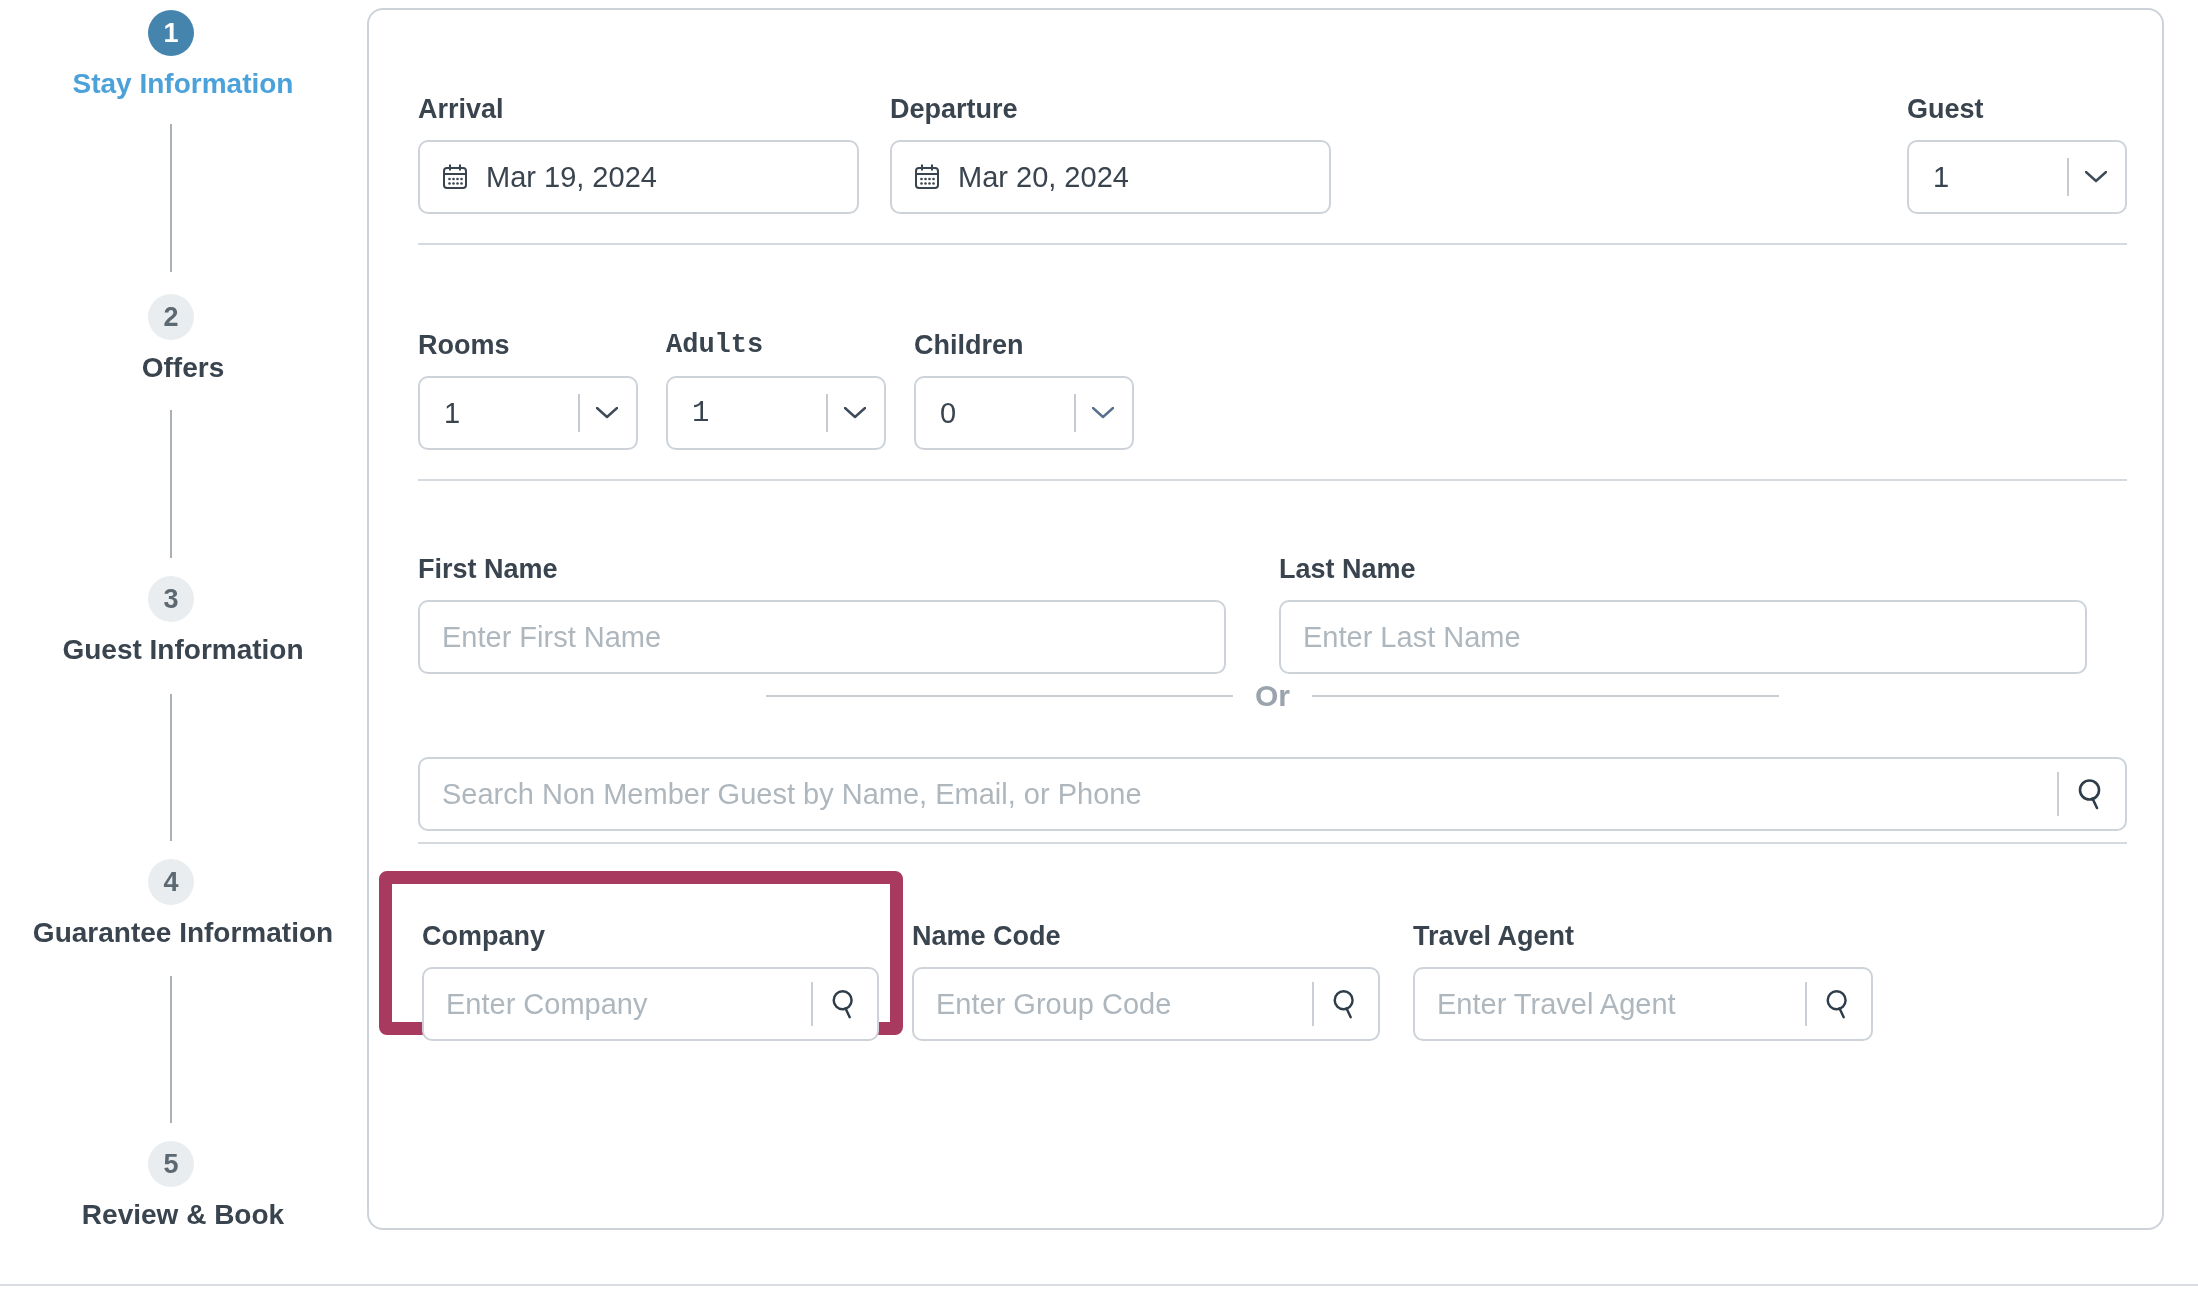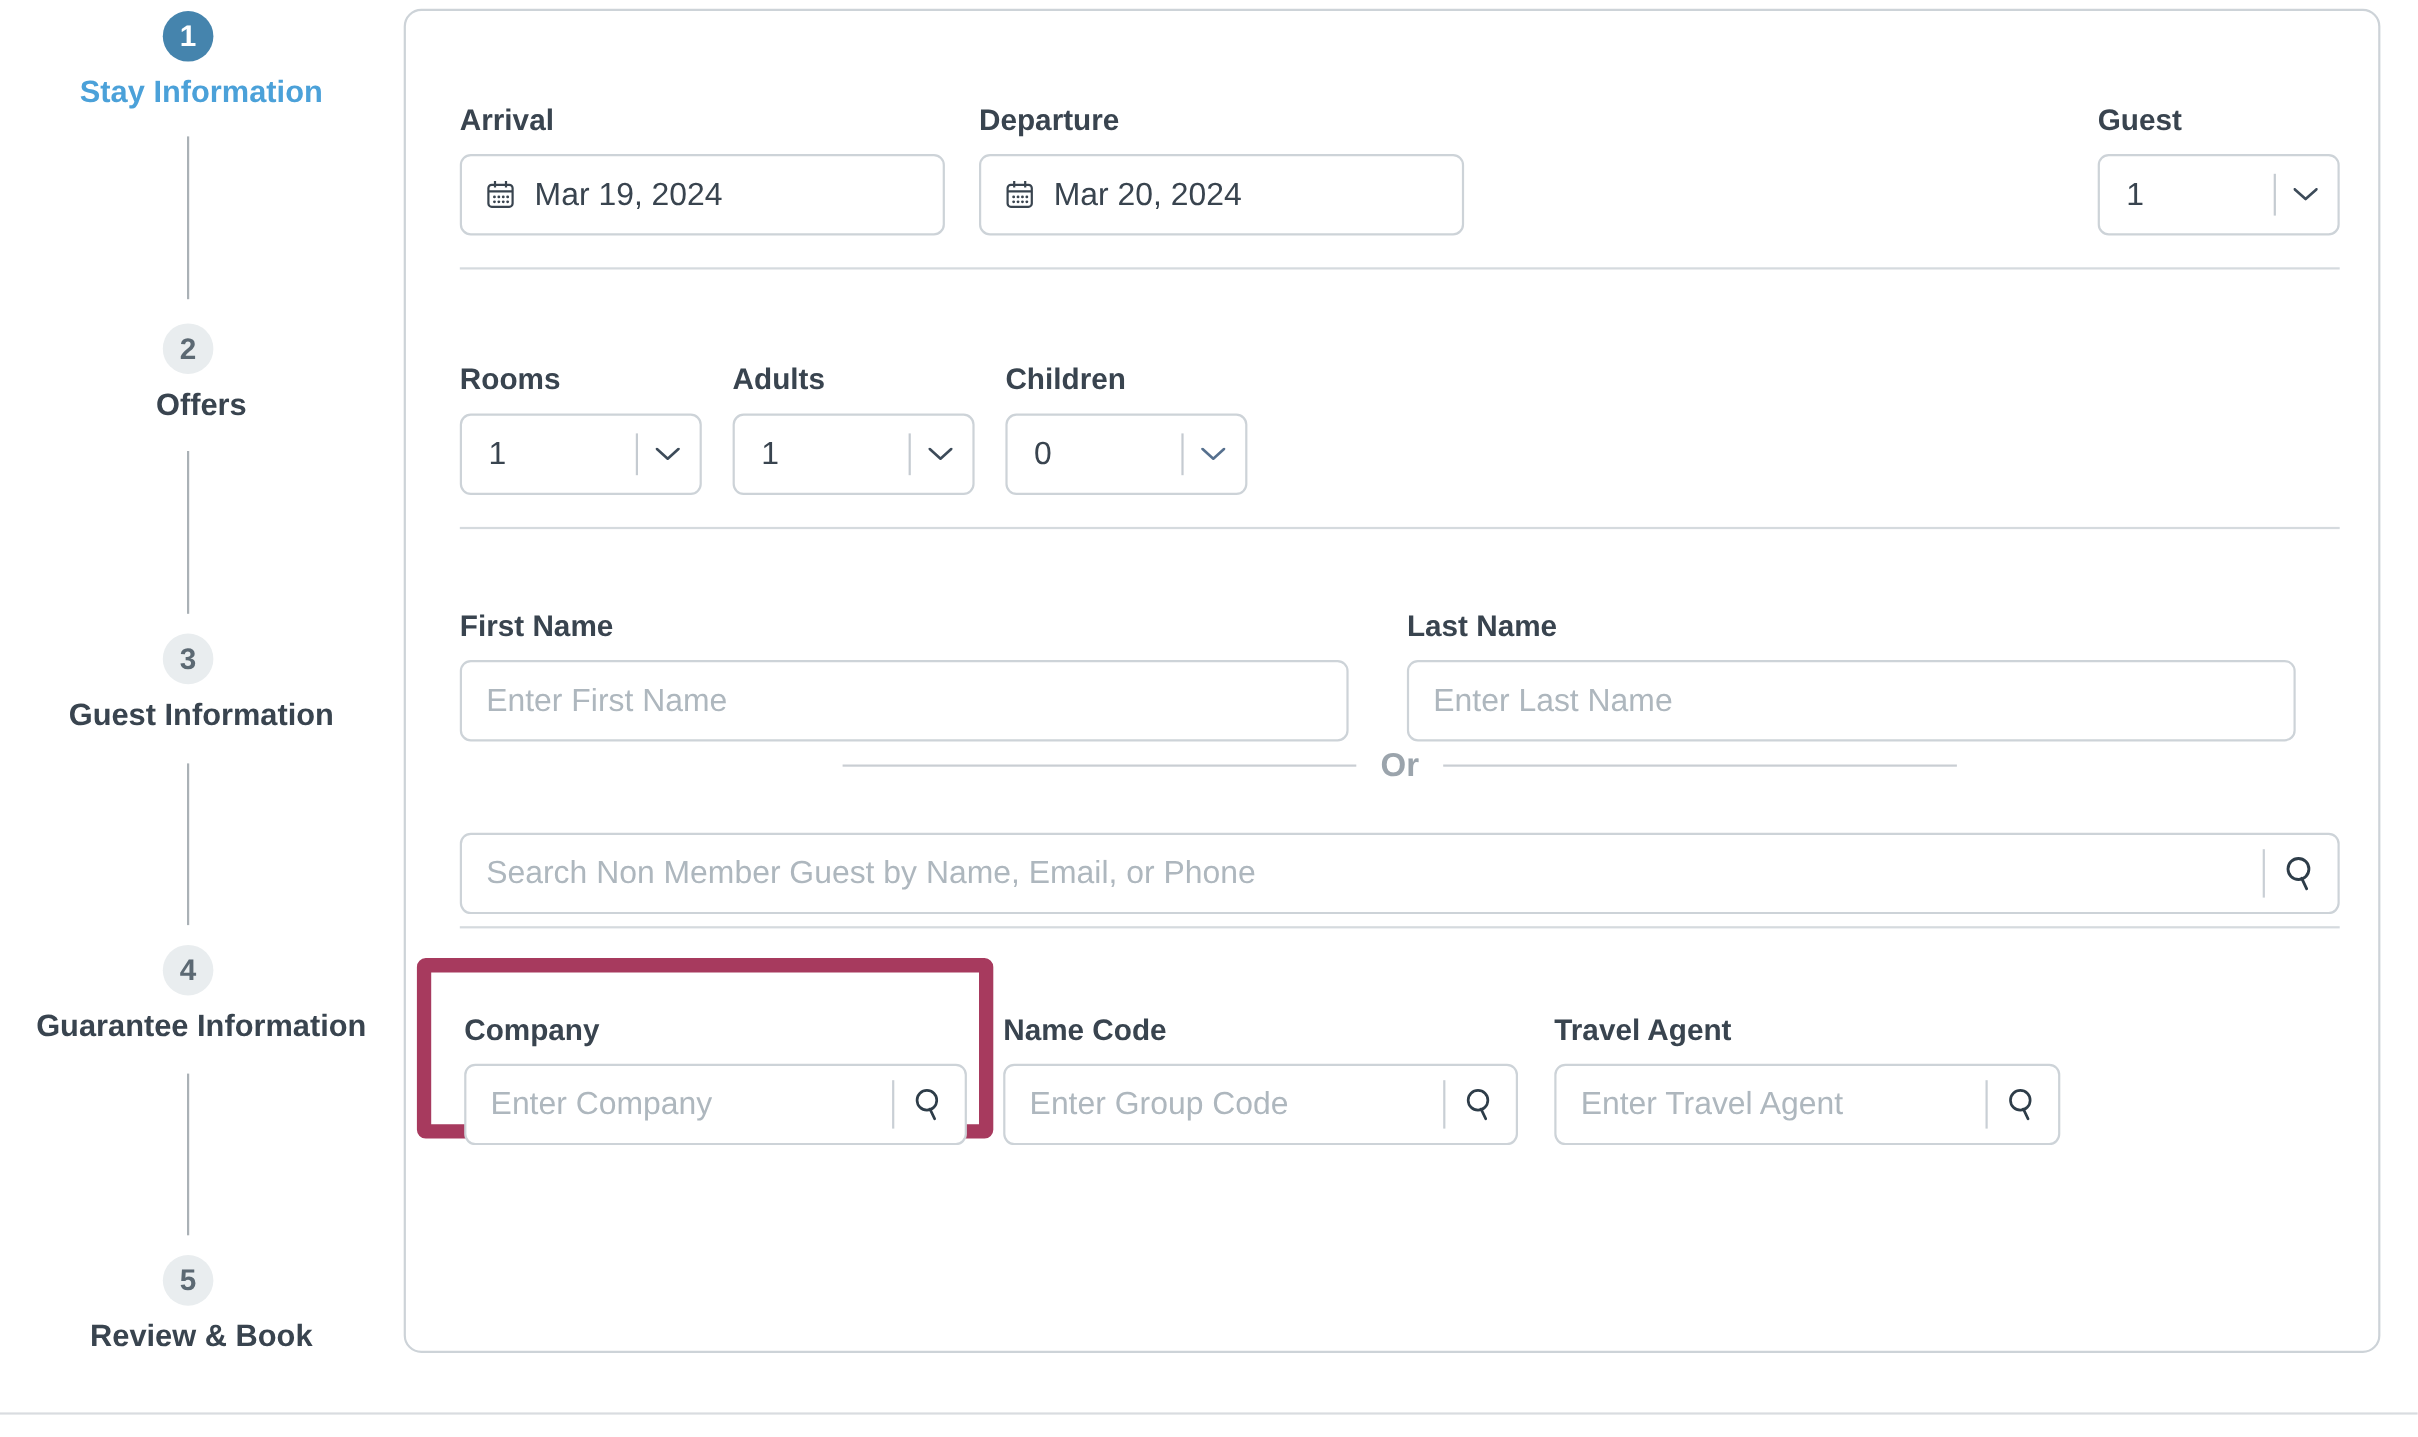--- a/index.html
+++ b/index.html
@@ -63,21 +63,21 @@
   .searchwrap input::placeholder{color:var(--placeholder-text);opacity:1;}
   .searchwrap .vdiv{height:44px;background:#C9CFD5;}
   .mag{flex:none;margin:0 16px;cursor:pointer;}
   
   .g-arrival{left:49px;top:56px;width:441px;}
   .g-departure{left:521px;top:56px;width:441px;}
   .g-nights{left:1538px;top:56px;width:220px;}
   .hr{position:absolute;left:49px;width:1709px;height:2px;background:var(--divider-gray);}
   .hr1{top:233px}.hr2{top:469px}.hr3{top:832px}
   .g-rooms{left:49px;top:292px;width:220px;}
-  .g-adults{left:297px;top:292px;width:220px;}
+  .g-adults{left:297px;top:292px;width:220px;font-family:Liberation Mono, monospace;}
   .g-children{left:545px;top:292px;width:220px;}
   .g-first{left:49px;top:516px;width:808px;}
   .g-last{left:910px;top:516px;width:808px;}
   .g-first .box,.g-last .box{padding:0 0 0 22px;}
   .orrow{
     position:absolute;left:49px;top:666px;width:1709px;height:40px;
     display:flex;align-items:center;justify-content:center;
   }
   .orline{width:467px;height:2px;background:#C9CED3;}
   .ortext{margin:0 22px;font-size:30px;font-weight:700;color:var(--muted-gray);}

